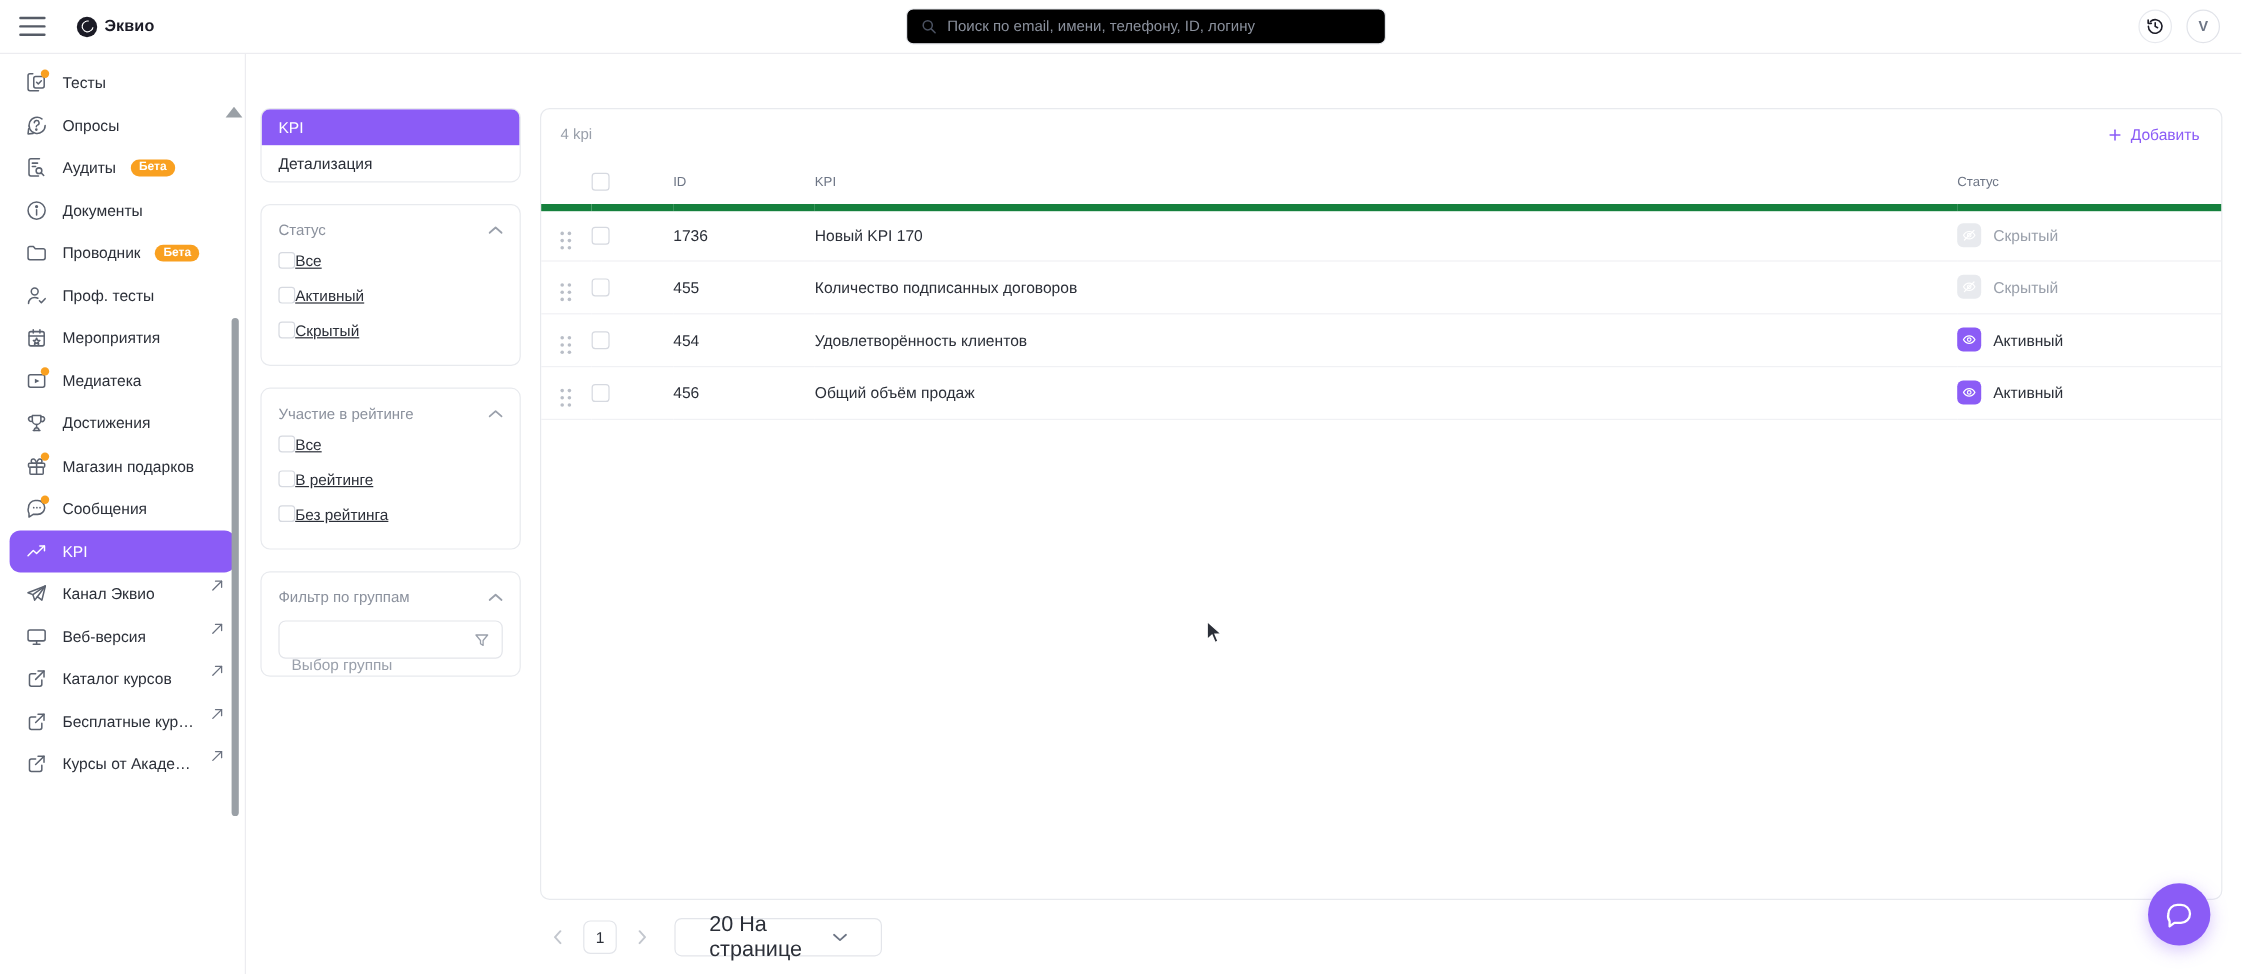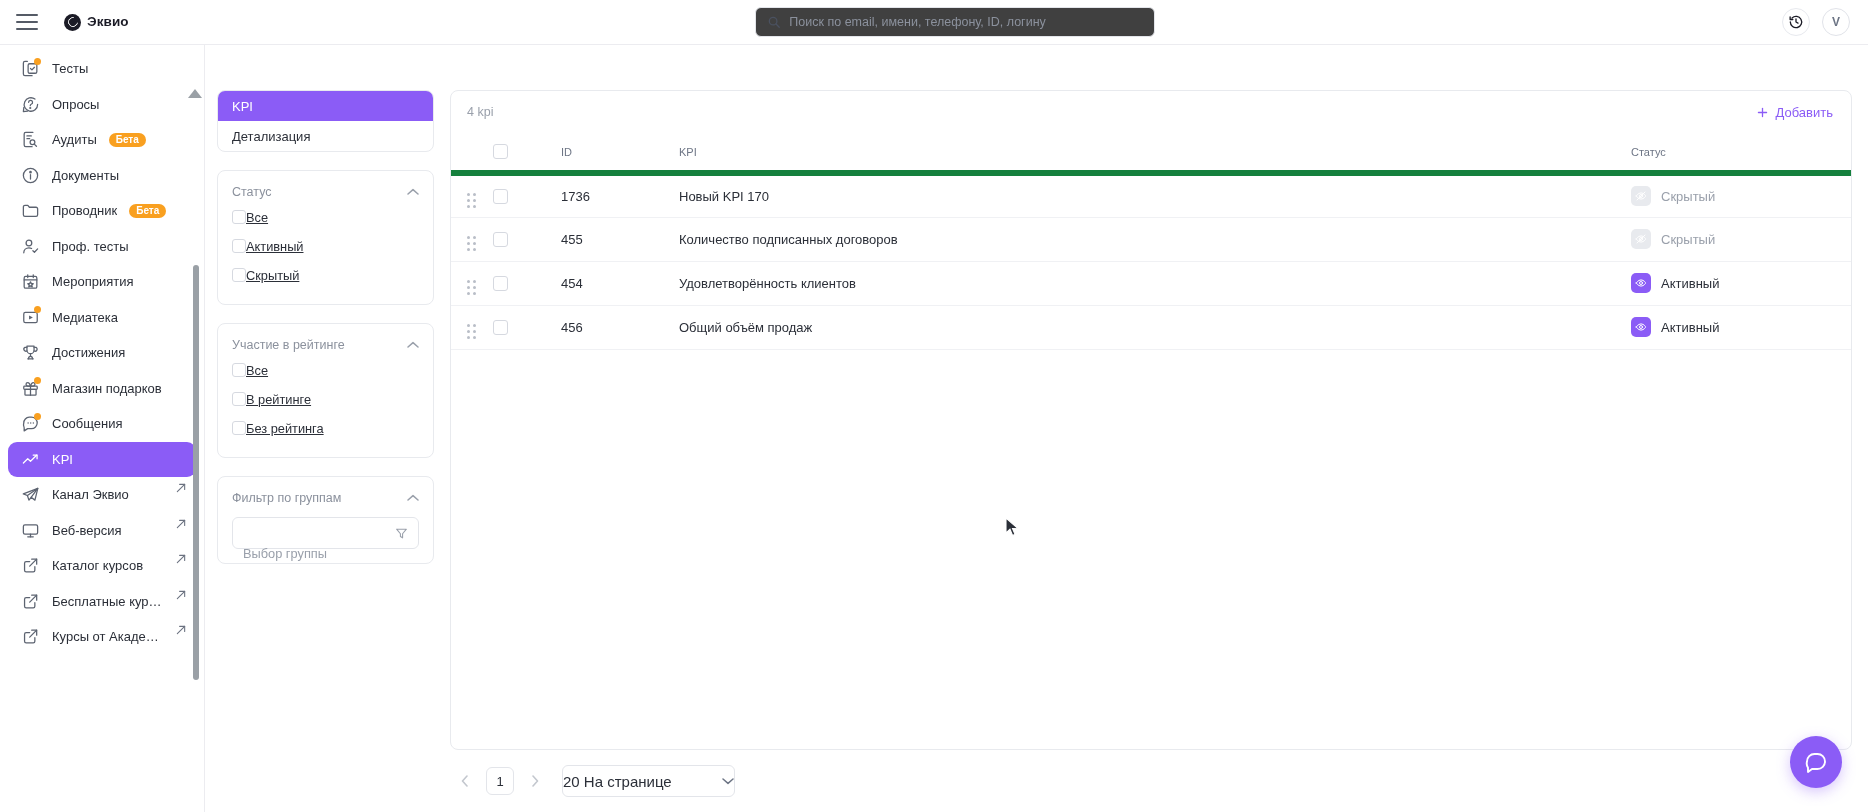--- a/index.html
+++ b/index.html
@@ -34,21 +34,21 @@
     border: 1.6px solid #fff; border-right-color: transparent;
     transform: rotate(-35deg);
   }
   .brand-name { font-size: 13.5px; font-weight: 700; color: #1b1b26; letter-spacing: .1px; }
 
   .search-wrap { flex: 1; display:flex; justify-content:center; }
   .search-box {
     width: 400px; height: 30px;
     border: 1px solid #e3e5ea; border-radius: 6px;
     display:flex; align-items:center; gap: 8px; padding: 0 11px;
-    background: #404040;
+    background: #000000;
   }
   .search-box .placeholder { font-size: 12.5px; color: #8b919d; }
   .topbar-right { display:flex; align-items:center; gap: 12px; margin-right: 18px; }
   .round-btn {
     width: 28px; height: 28px; border-radius: 50%;
     border: 1px solid #e7e9ee; background:#fff;
     display:flex; align-items:center; justify-content:center; cursor:pointer;
   }
   .avatar-btn {
     width: 28px; height: 28px; border-radius: 50%;
@@ -198,21 +198,21 @@
     font-size: 12px;
   }
   .pg-num {
     width: 28px; height: 28px; border: 1px solid #e3e5ea; border-radius: 6px;
     display:flex; align-items:center; justify-content:center;
     font-size: 13px; color:#2b2f38; cursor:pointer;
   }
   .per-page {
     width: 173px; height: 32px; border: 1px solid #e3e5ea; border-radius: 6px;
     display:flex; align-items:center; justify-content:space-between;
-    padding: 0 0; font-size: 15px; color:#2b2f38; cursor:pointer;
+    padding: 0 28px; font-size: 18px; color:#2b2f38; cursor:pointer;
   }
 
   
   .fab {
     position: absolute; right: 26px; bottom: 24px;
     width: 52px; height: 52px; border-radius: 50%;
     background: #8b5cf6; display:flex; align-items:center; justify-content:center;
     box-shadow: 0 4px 14px rgba(139,92,246,.35); cursor:pointer;
   }
   .cursor-arrow { position: absolute; left: 1005px; top: 472px; pointer-events:none; }

